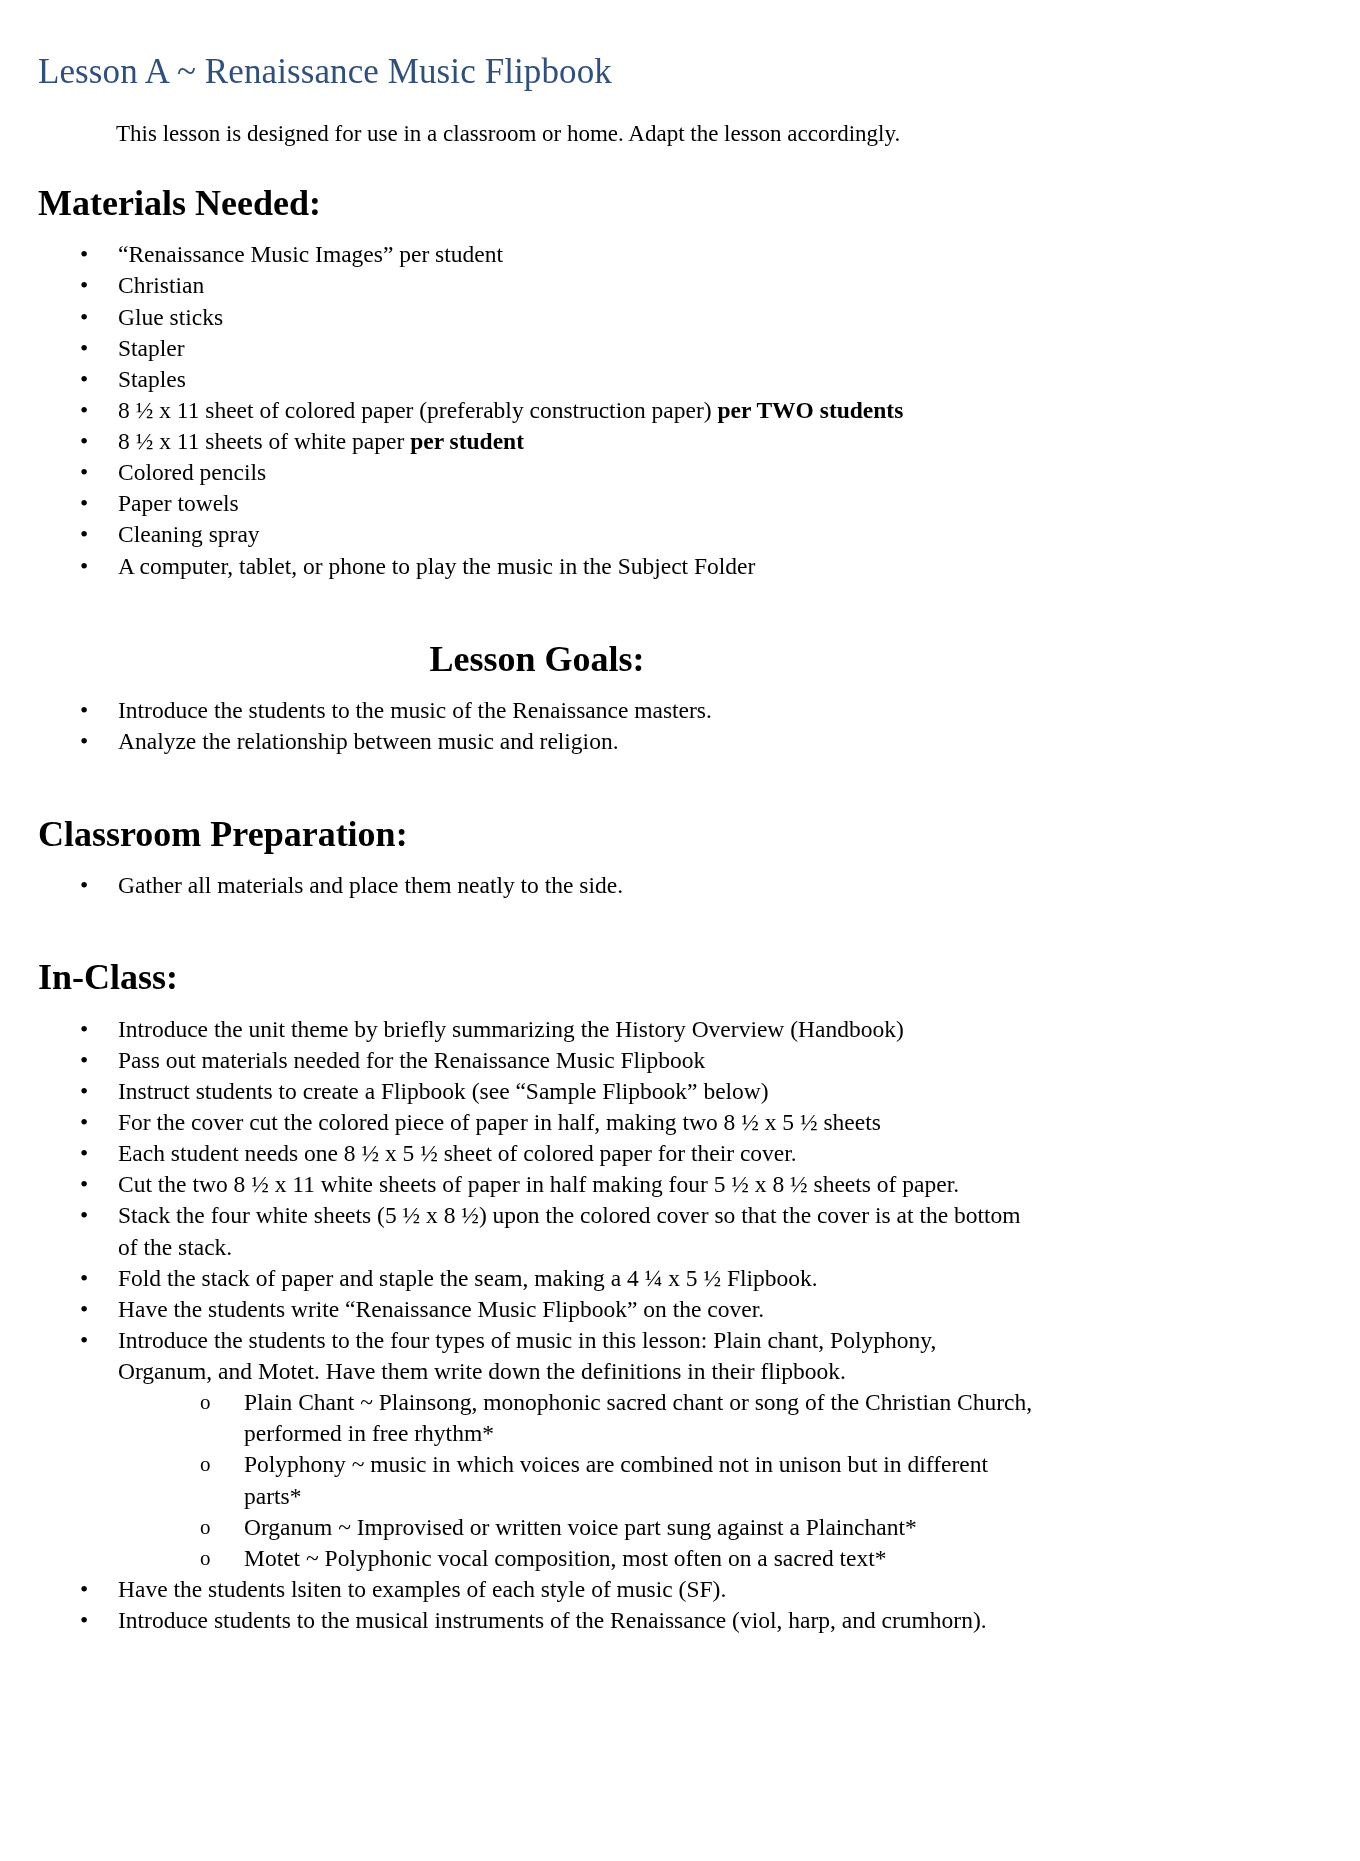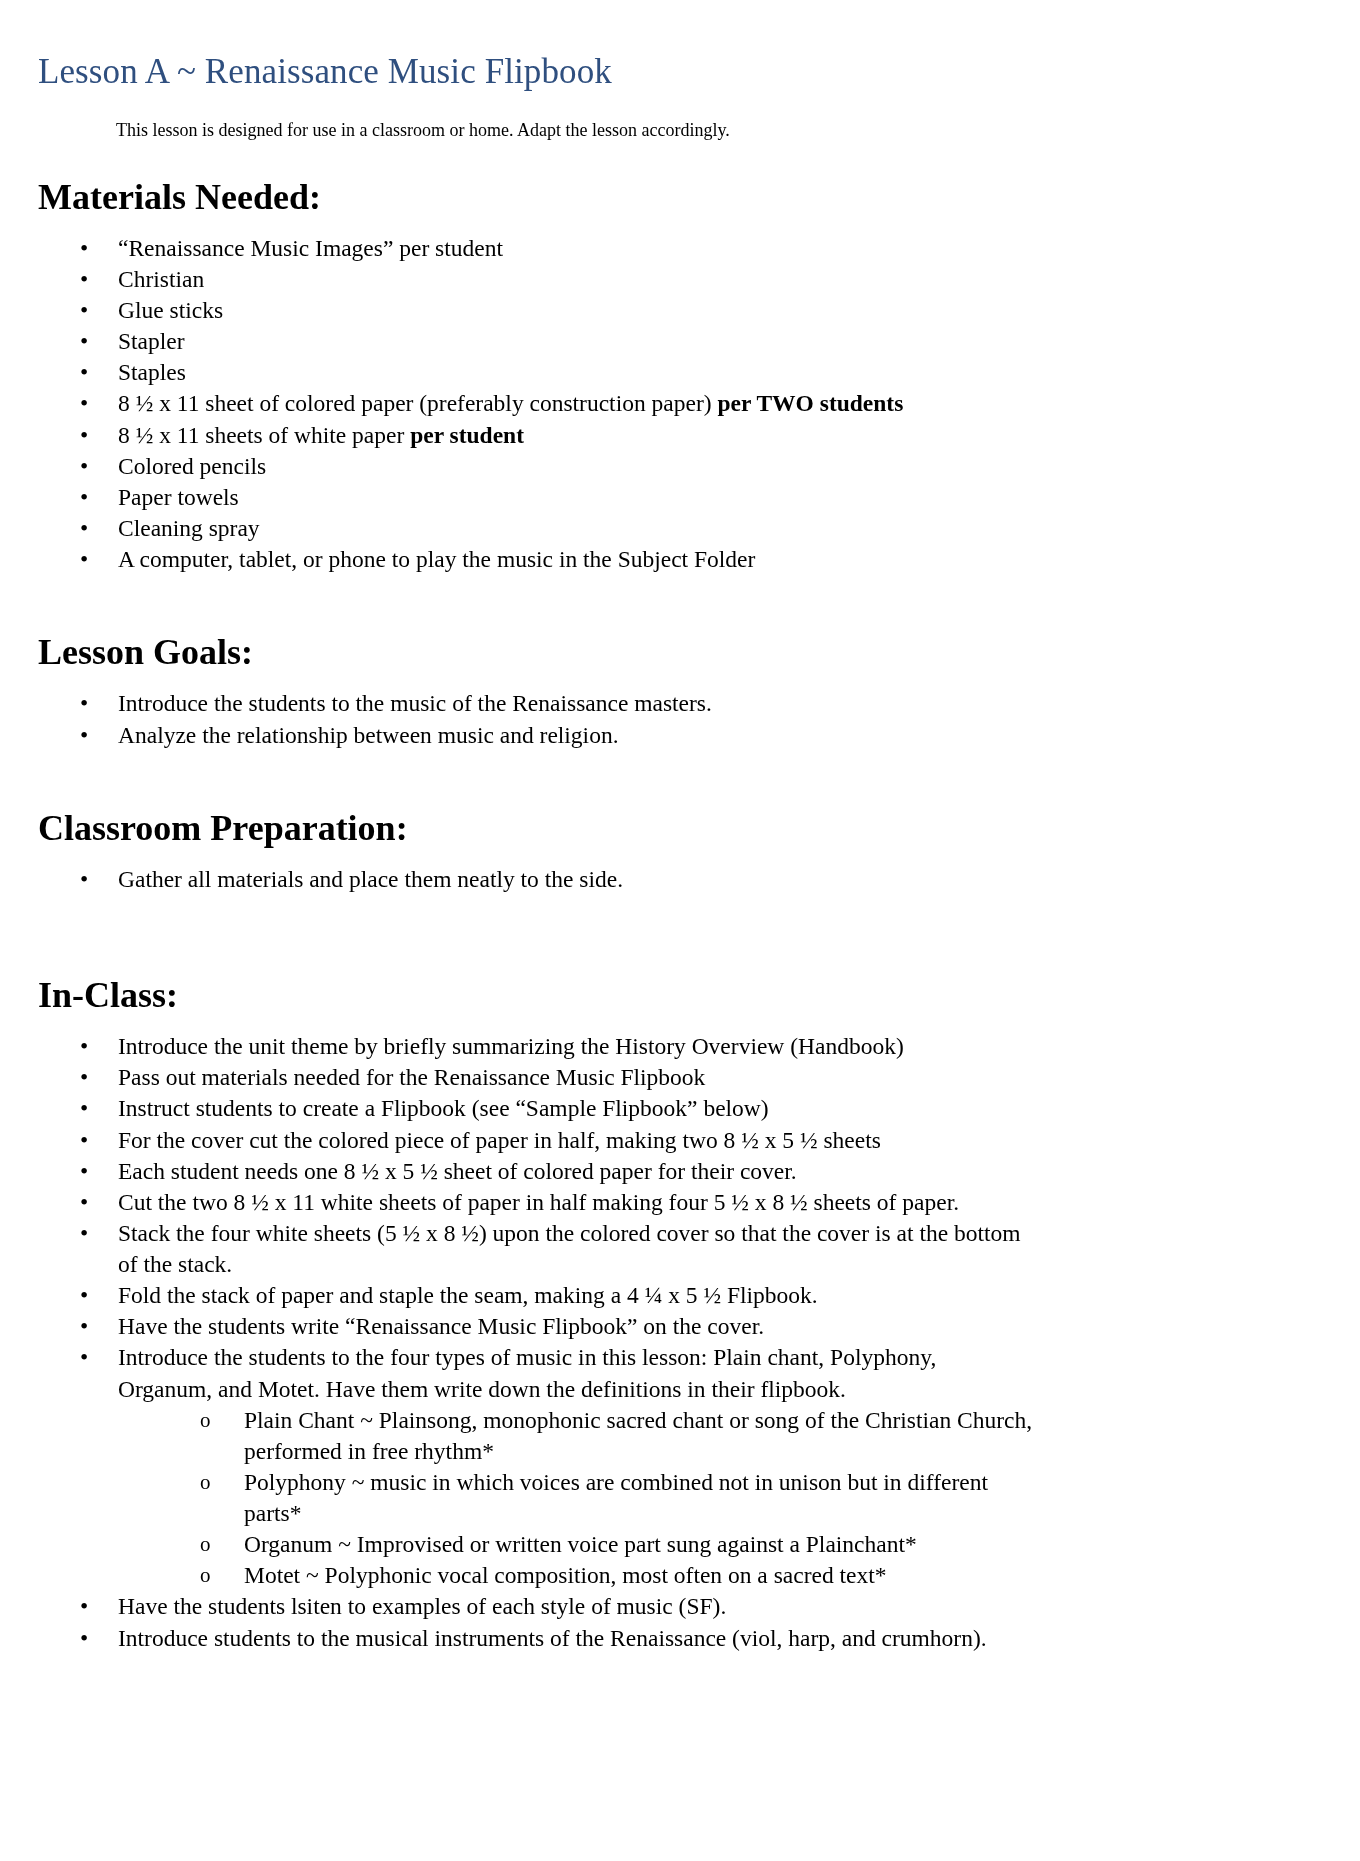--- a/index.html
+++ b/index.html
@@ -29,37 +29,37 @@
     line-height: 1.15;
     color: #2f4f7f;
     font-weight: 400;
     letter-spacing: 0.1px;
     margin: 0 0 0 0;
     padding: 0;
   }
 
   
   .intro {
-    font-size: 18px;
+    font-size: 23px;
     line-height: 1.3;
     margin: 27px 0 0 78px;
   }
 
   
   .section-heading {
     font-size: 36px;
     font-weight: bold;
     line-height: 1.2;
     margin: 0;
     padding: 0;
   }
   .sh-materials { margin-top: 33px; }
-  .sh-goals     { margin-top: 56px; }
+  .sh-goals     { margin-top: 56px; text-align: center; }
   .sh-prep      { margin-top: 56px; }
-  .sh-inclass   { margin-top: 79px; }
+  .sh-inclass   { margin-top: 55px; }
 
   
   ul.blist {
     list-style: none;
     margin: 0;
     padding: 0;
   }
   ul.blist.level1 { margin-top: 14px; margin-left: 40px; }
   ul.blist.level2 { margin-top: 0px;  margin-left: 80px; }
 

